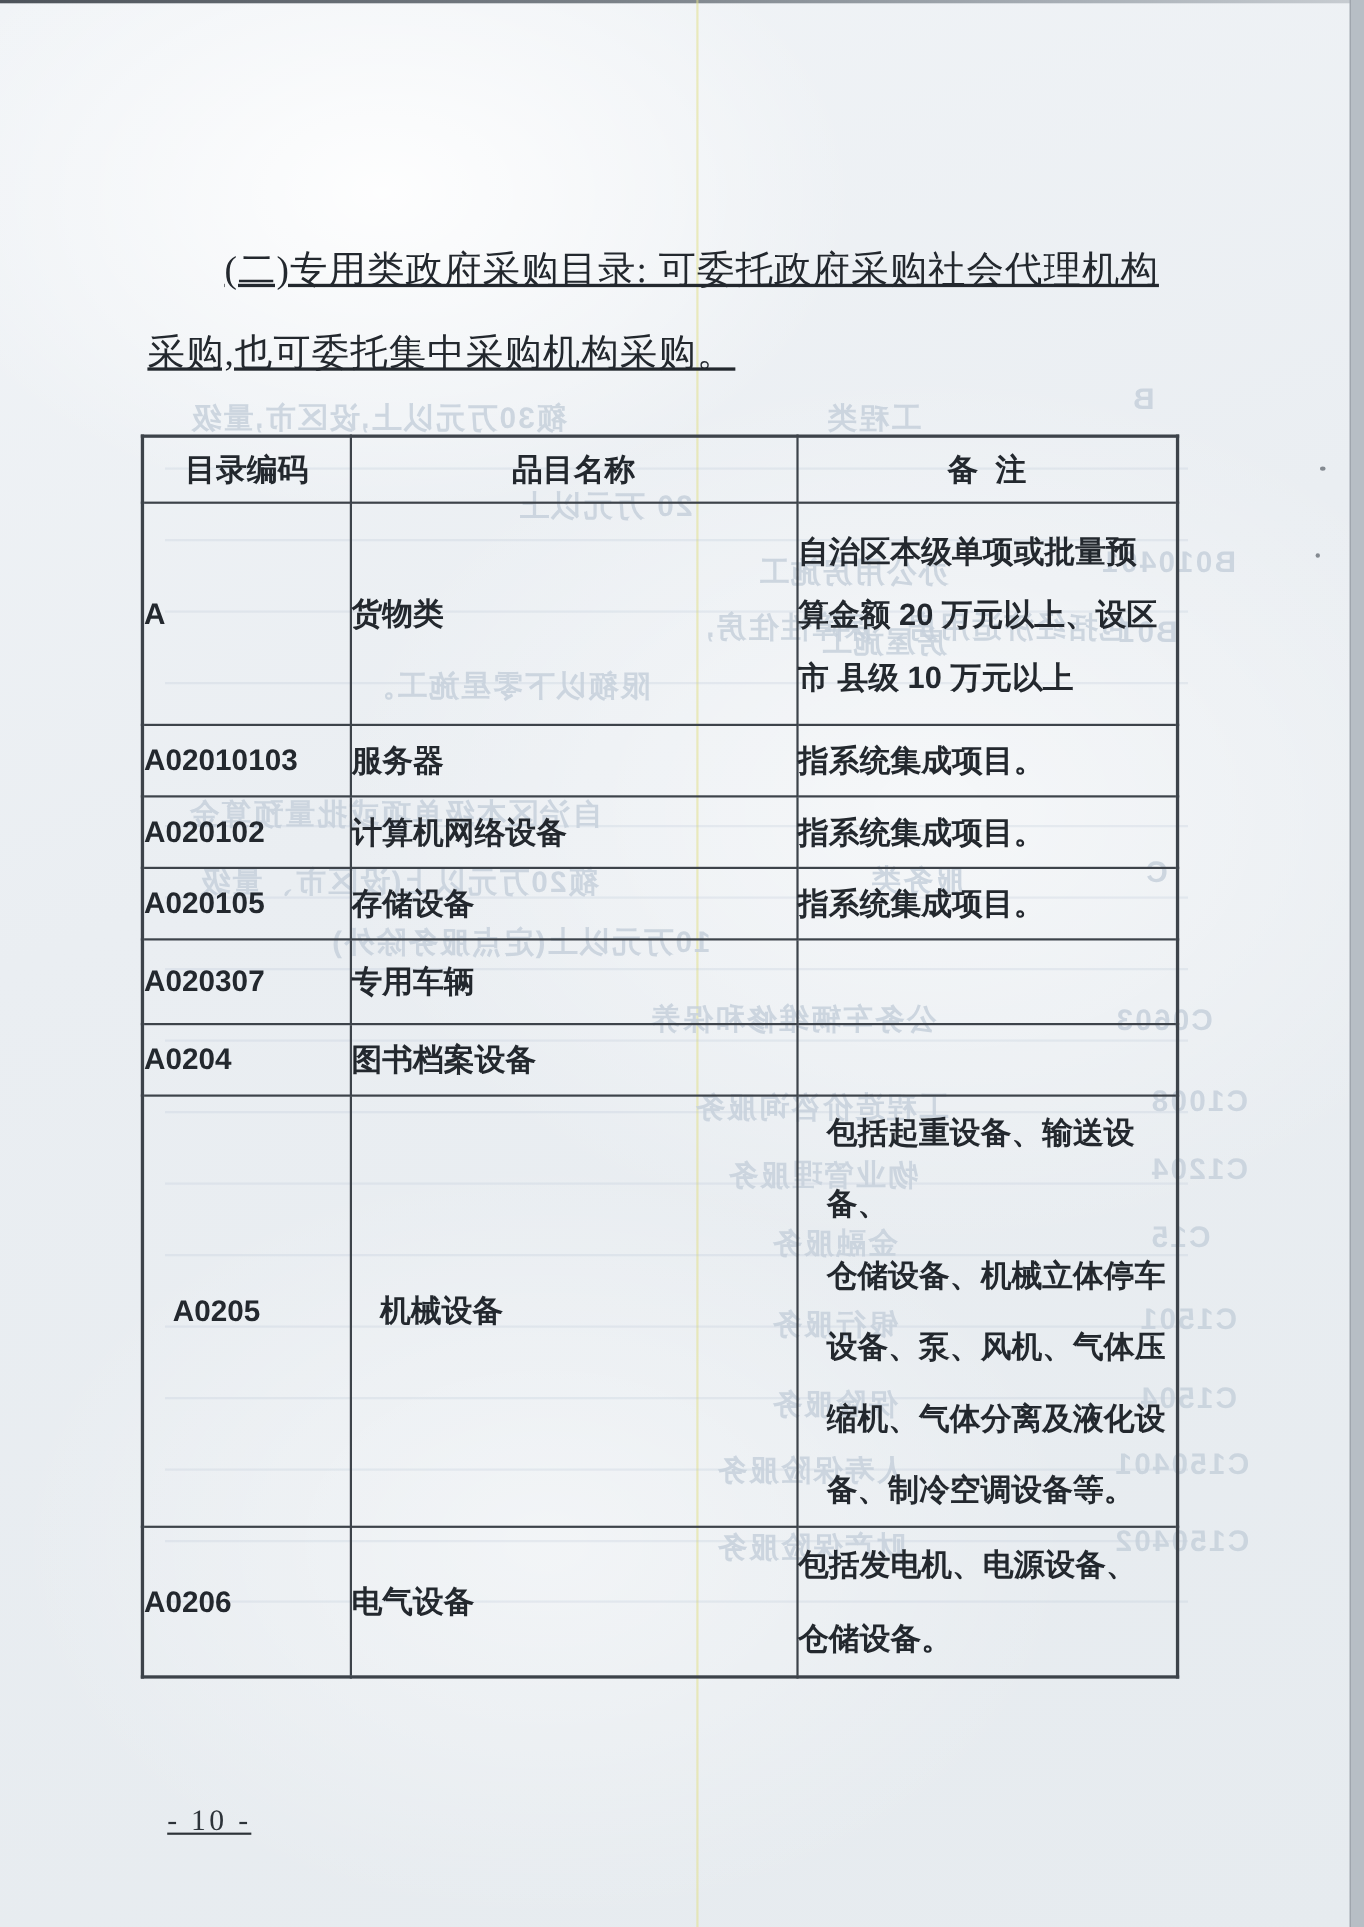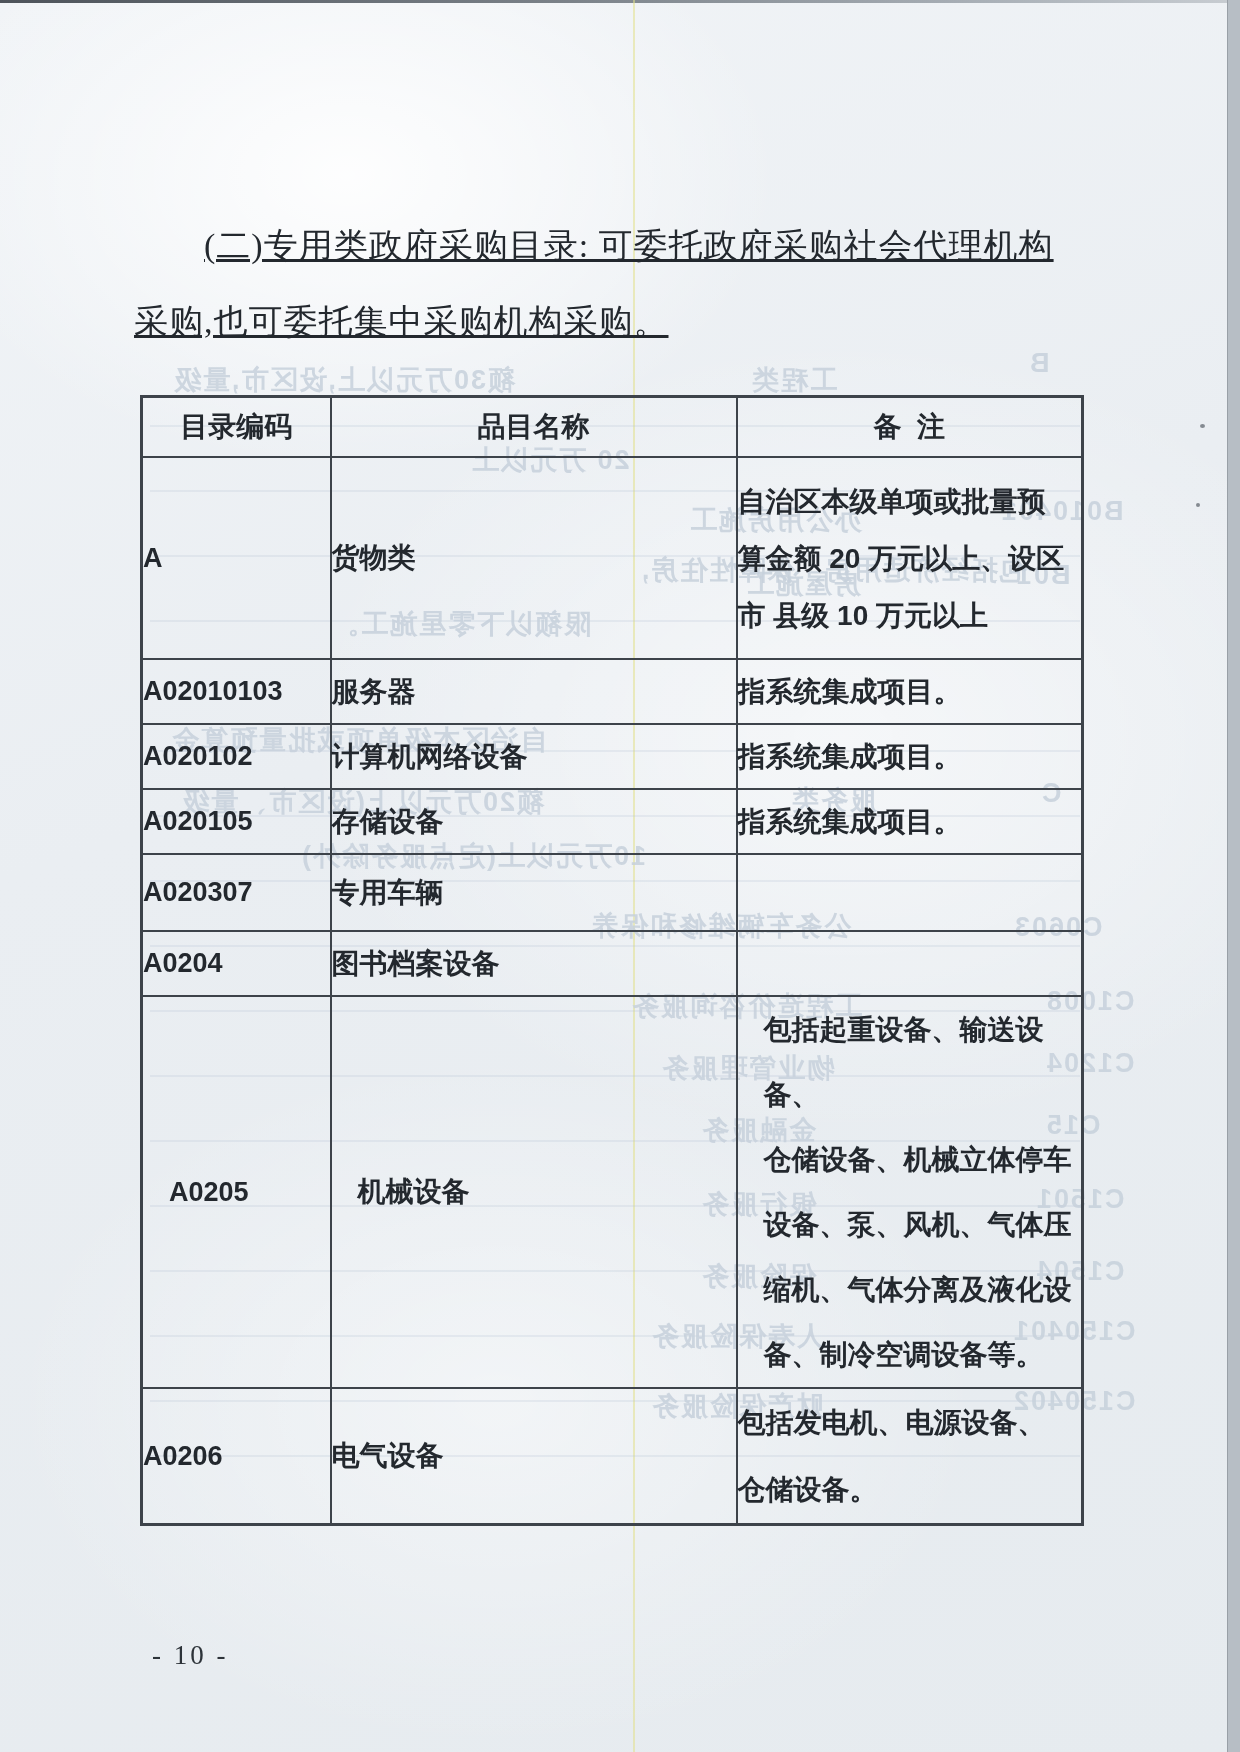--- a/index.html
+++ b/index.html
@@ -39,21 +39,21 @@
     background:rgba(176,192,208,0.22);}
 
   
   .heading{position:absolute;left:134px;top:208px;width:985px;
     font-family:"Liberation Serif", serif;
     font-size:34px;line-height:76px;color:#23282e;letter-spacing:1px;text-decoration:underline;}
   .heading .l1{padding-left:70px;}
 
   
   table.catalog{
-    position:absolute;left:140px;top:395px;
+    position:absolute;left:128px;top:395px;
     width:941px;border-collapse:collapse;table-layout:fixed;
     font-size:28px;font-weight:bold;color:#23282e;
   }
   table.catalog col.c1{width:189px;}
   table.catalog col.c2{width:406px;}
   table.catalog col.c3{width:346px;}
   table.catalog th, table.catalog td{
     border:2px solid #3d434a;vertical-align:middle;
     padding:0;background:transparent;
   }
@@ -68,21 +68,21 @@
   tr.r1 td,tr.r2 td,tr.r3 td,tr.r4 td{height:63px;margin-left:35px;}
   tr.r5 td{height:75px;}
   tr.r6 td{height:63px;}
   tr.r7 td{height:327px;padding-left:26px;}
   tr.r8 td{height:128px;}
   tr.r0 .cell-remark{line-height:57px;}
   tr.r7 .cell-remark{line-height:65px;}
   tr.r8 .cell-remark{line-height:67px;}
 
   .page-number{position:absolute;left:152px;top:1640px;
-    font-family:"Liberation Serif", serif;font-size:27px;color:#2d3339;letter-spacing:3px;}
+    font-family:"Liberation Serif", serif;font-size:27px;color:#2d3339;letter-spacing:3px;text-decoration:underline;}
 </style>
 </head>
 <body>
 
 <div class="page">
 
   <div class="top-edge"></div>
   <div class="yellow-line"></div>
   <div class="right-edge"></div>
   <div class="speck s1"></div>

